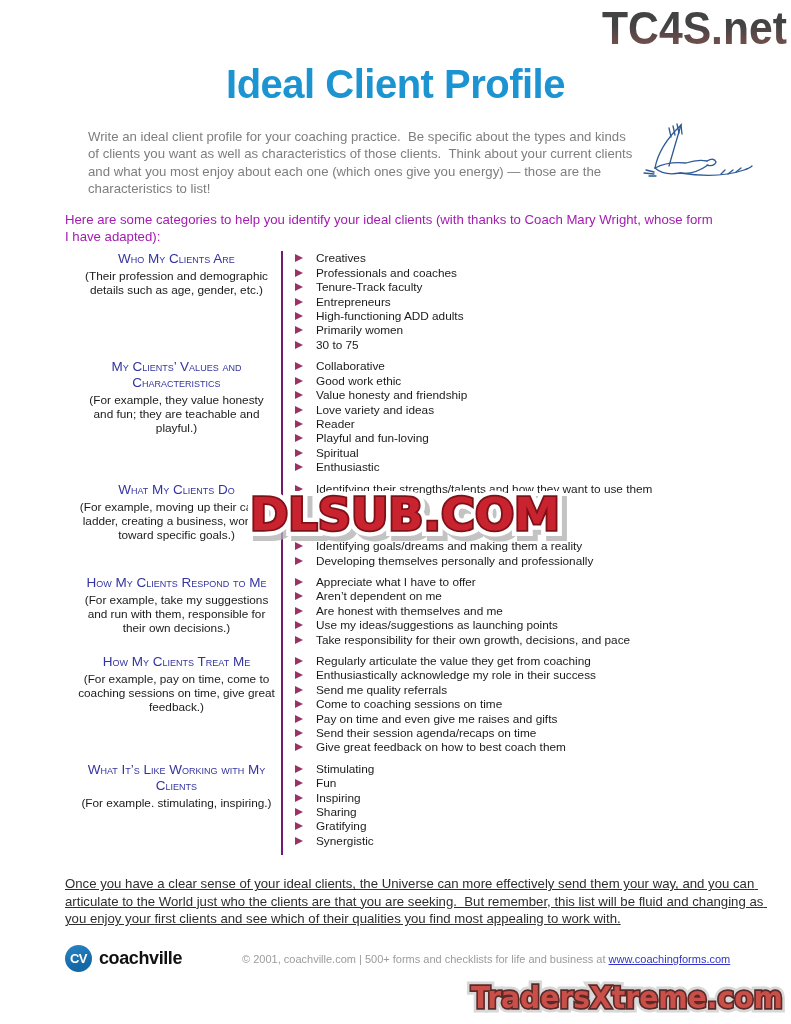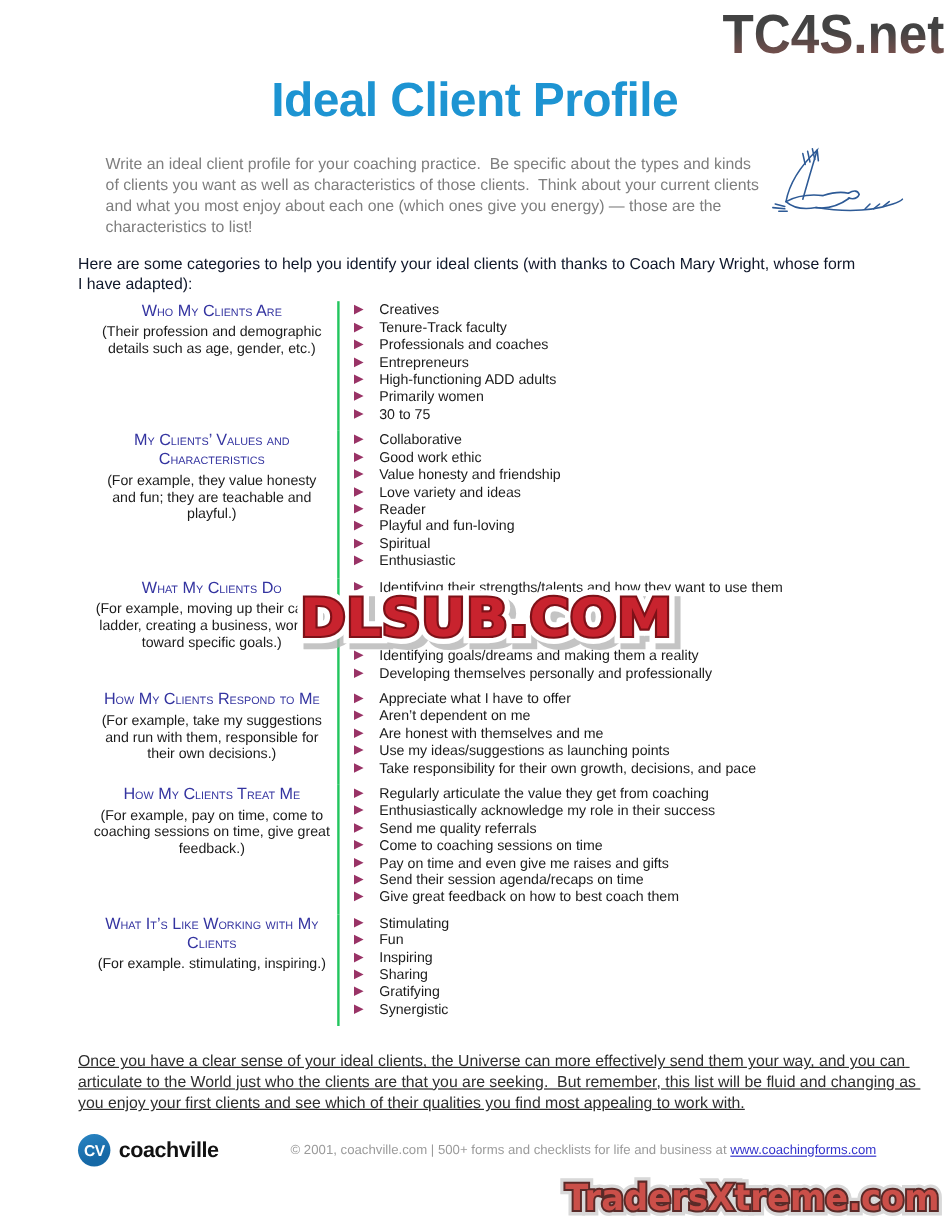--- a/index.html
+++ b/index.html
@@ -30,36 +30,36 @@
   .intro-p1 {
     margin: 22px 65px 0 88px;
     width: 548px;
     font-size: 13.2px; line-height: 17.4px;
     color: #7e7e7e;
   }
   .intro-p2 {
     margin: 13px 65px 0 65px;
     width: 655px;
     font-size: 13.2px; line-height: 17.4px;
-    color: #0f172a;
+    color: #a21caf;
   }
   .closing {
     margin: 20px 45px 0 65px;
     width: 700px;
     font-size: 13.2px; line-height: 17.4px;
     color: #2e2e2e;
     text-decoration: underline;
   }
   
   .eagle { position:absolute; left:628px; top:118px; z-index:1; }
   
   .sections { margin: 6px 0 0 78px; width: 670px; text-align: center; }
   .section-row { display: flex; align-items: stretch; }
   .cell-left  { width: 203px; padding-right: 6px; padding-bottom: 7px; }
-  .cell-right { flex: 1; border-left: 2px solid #22c55e; padding-left: 12px; padding-bottom: 7px; }
+  .cell-right { flex: 1; border-left: 2px solid #701a75; padding-left: 12px; padding-bottom: 7px; }
   .sec-heading {
     font-size: 13.5px; line-height: 16px;
     font-variant: small-caps;
     color: #3434a0;
     margin: 0 0 2px 0;
   }
   .sec-note { font-size: 11.8px; line-height: 14px; color:#1a1a1a; }
   .blist { list-style: none; margin: 0; padding: 0; }
   .blist li {
     display: flex; align-items: flex-start;
@@ -130,25 +130,25 @@
         <div class="sec-note">(Their profession and demographic details such as age, gender, etc.)</div>
       </div>
       <div class="cell-right">
         <ul class="blist">
           <li>
               <span class="tri"></span>
               <span>Creatives</span>
             </li>
           <li>
               <span class="tri"></span>
+              <span>Professionals and coaches</span>
+            </li>
+          <li>
+              <span class="tri"></span>
               <span>Tenure-Track faculty</span>
-            </li>
-          <li>
-              <span class="tri"></span>
-              <span>Professionals and coaches</span>
             </li>
           <li>
               <span class="tri"></span>
               <span>Entrepreneurs</span>
             </li>
           <li>
               <span class="tri"></span>
               <span>High-functioning ADD adults</span>
             </li>
           <li>

